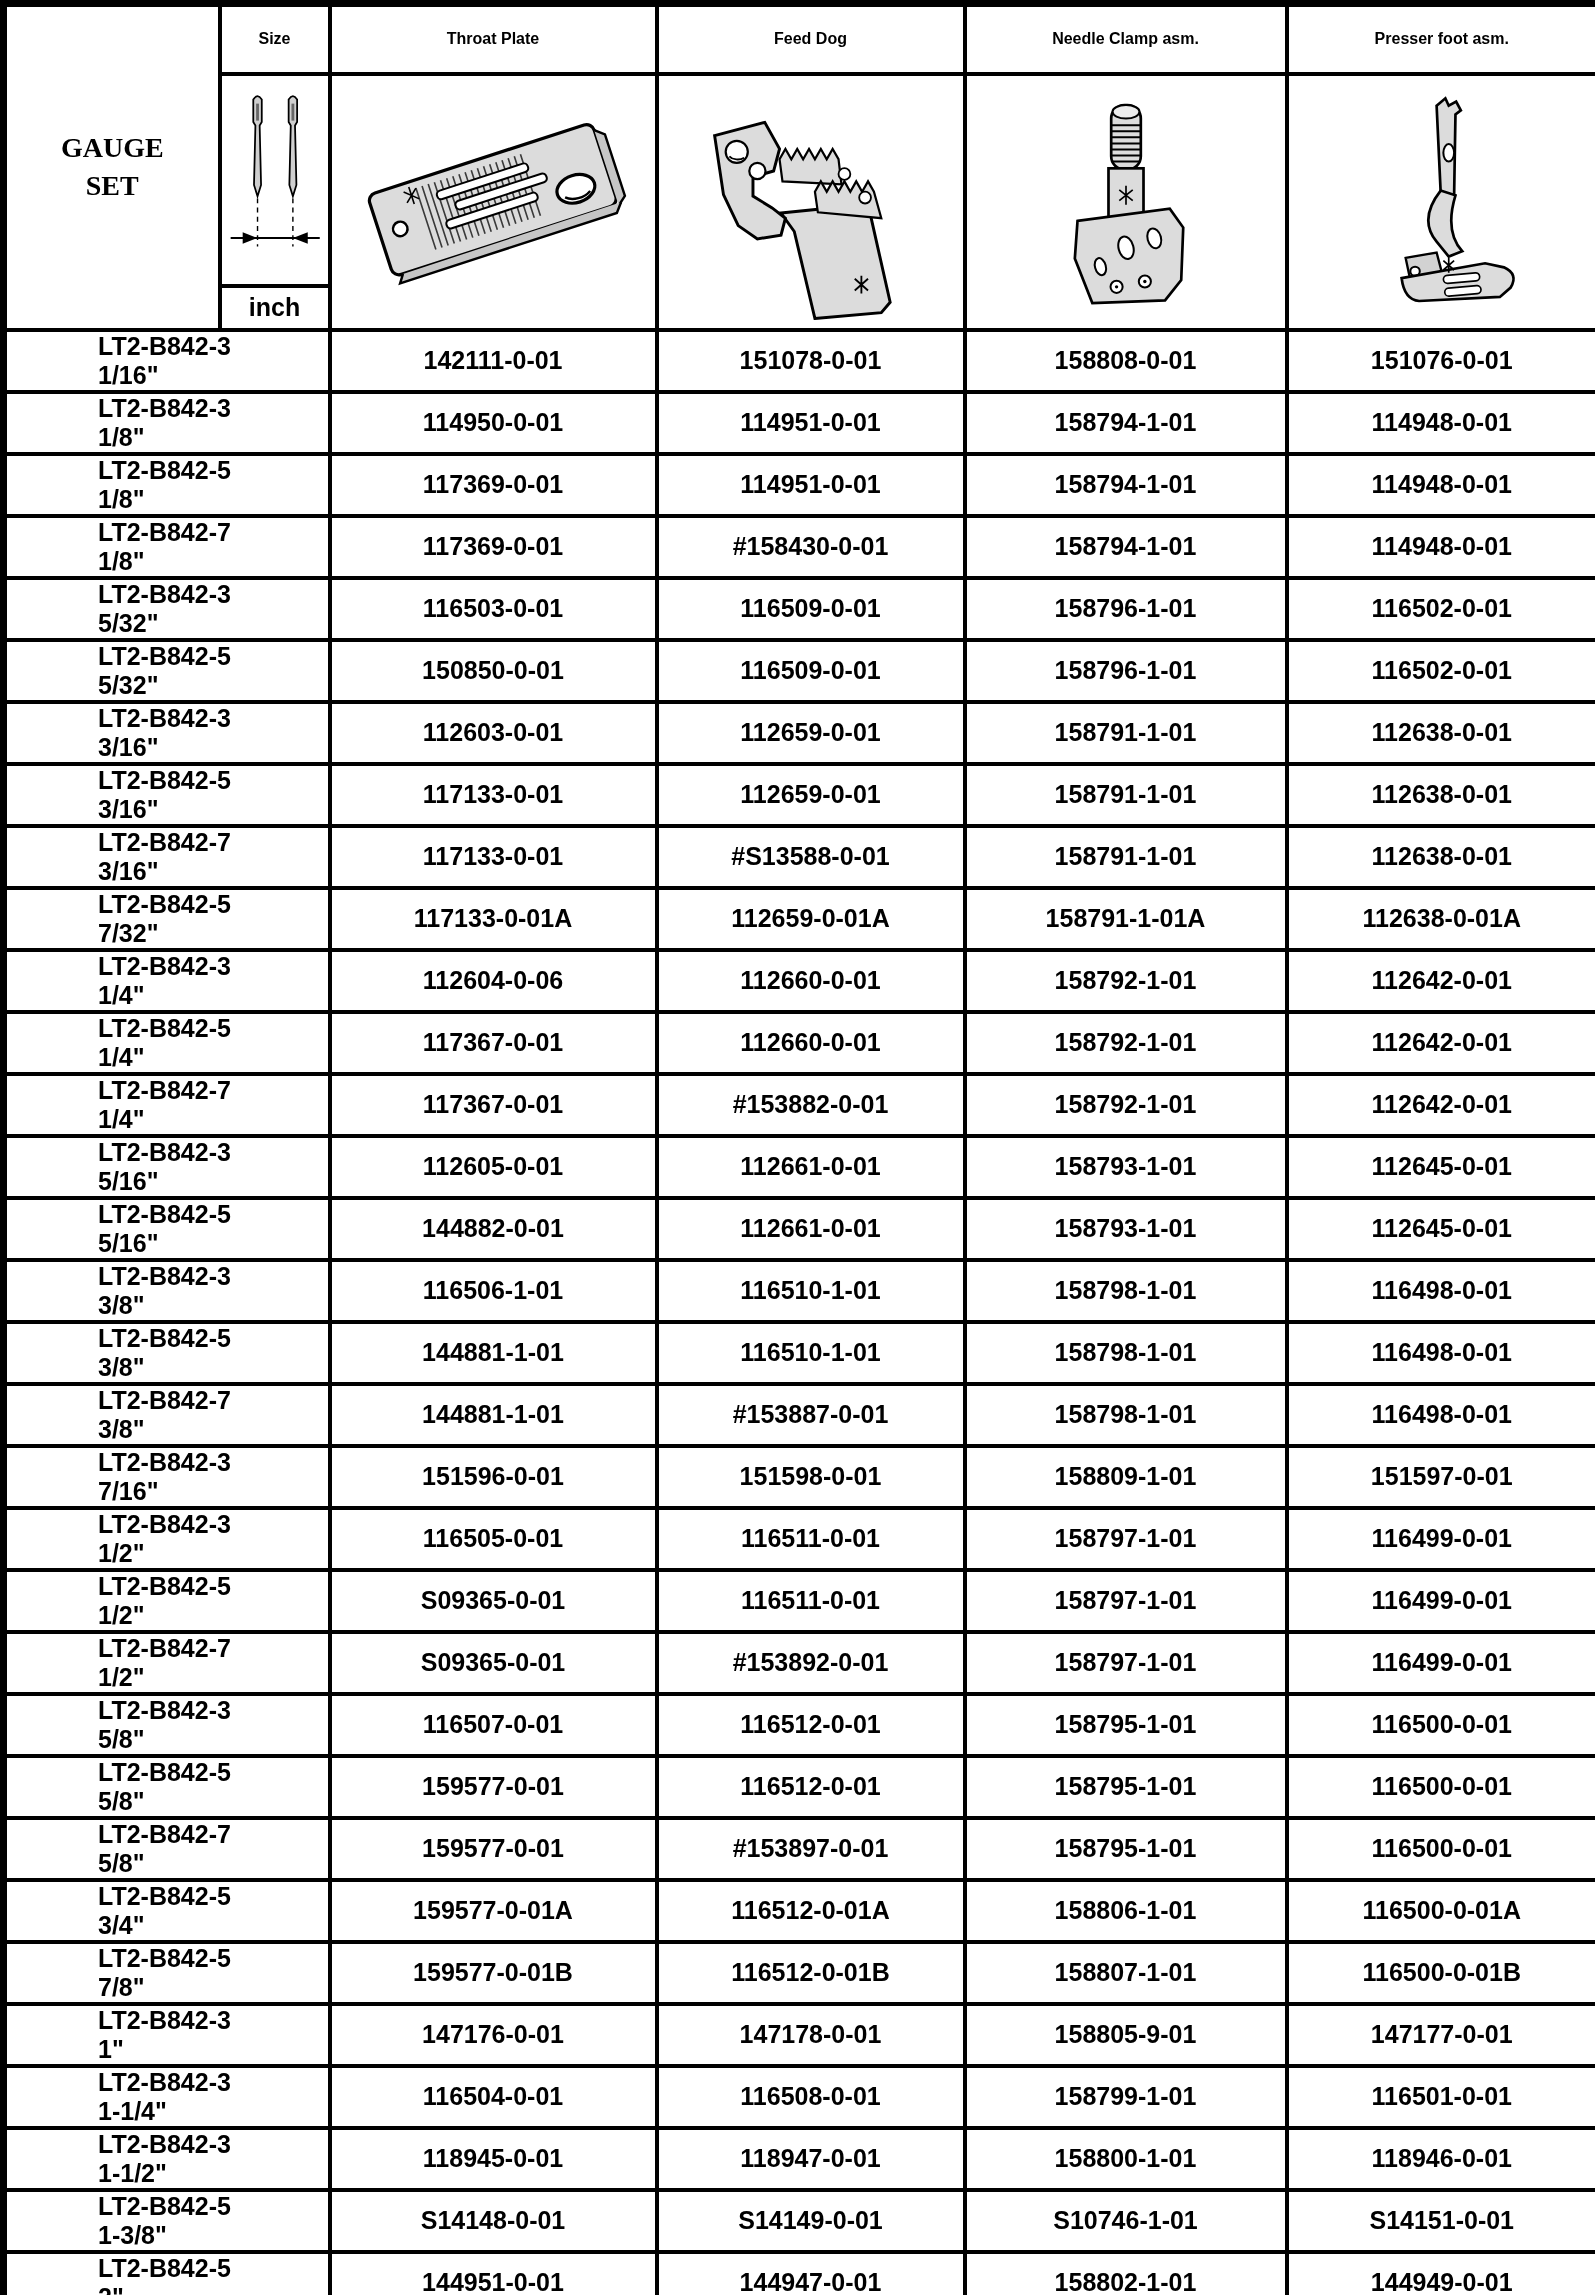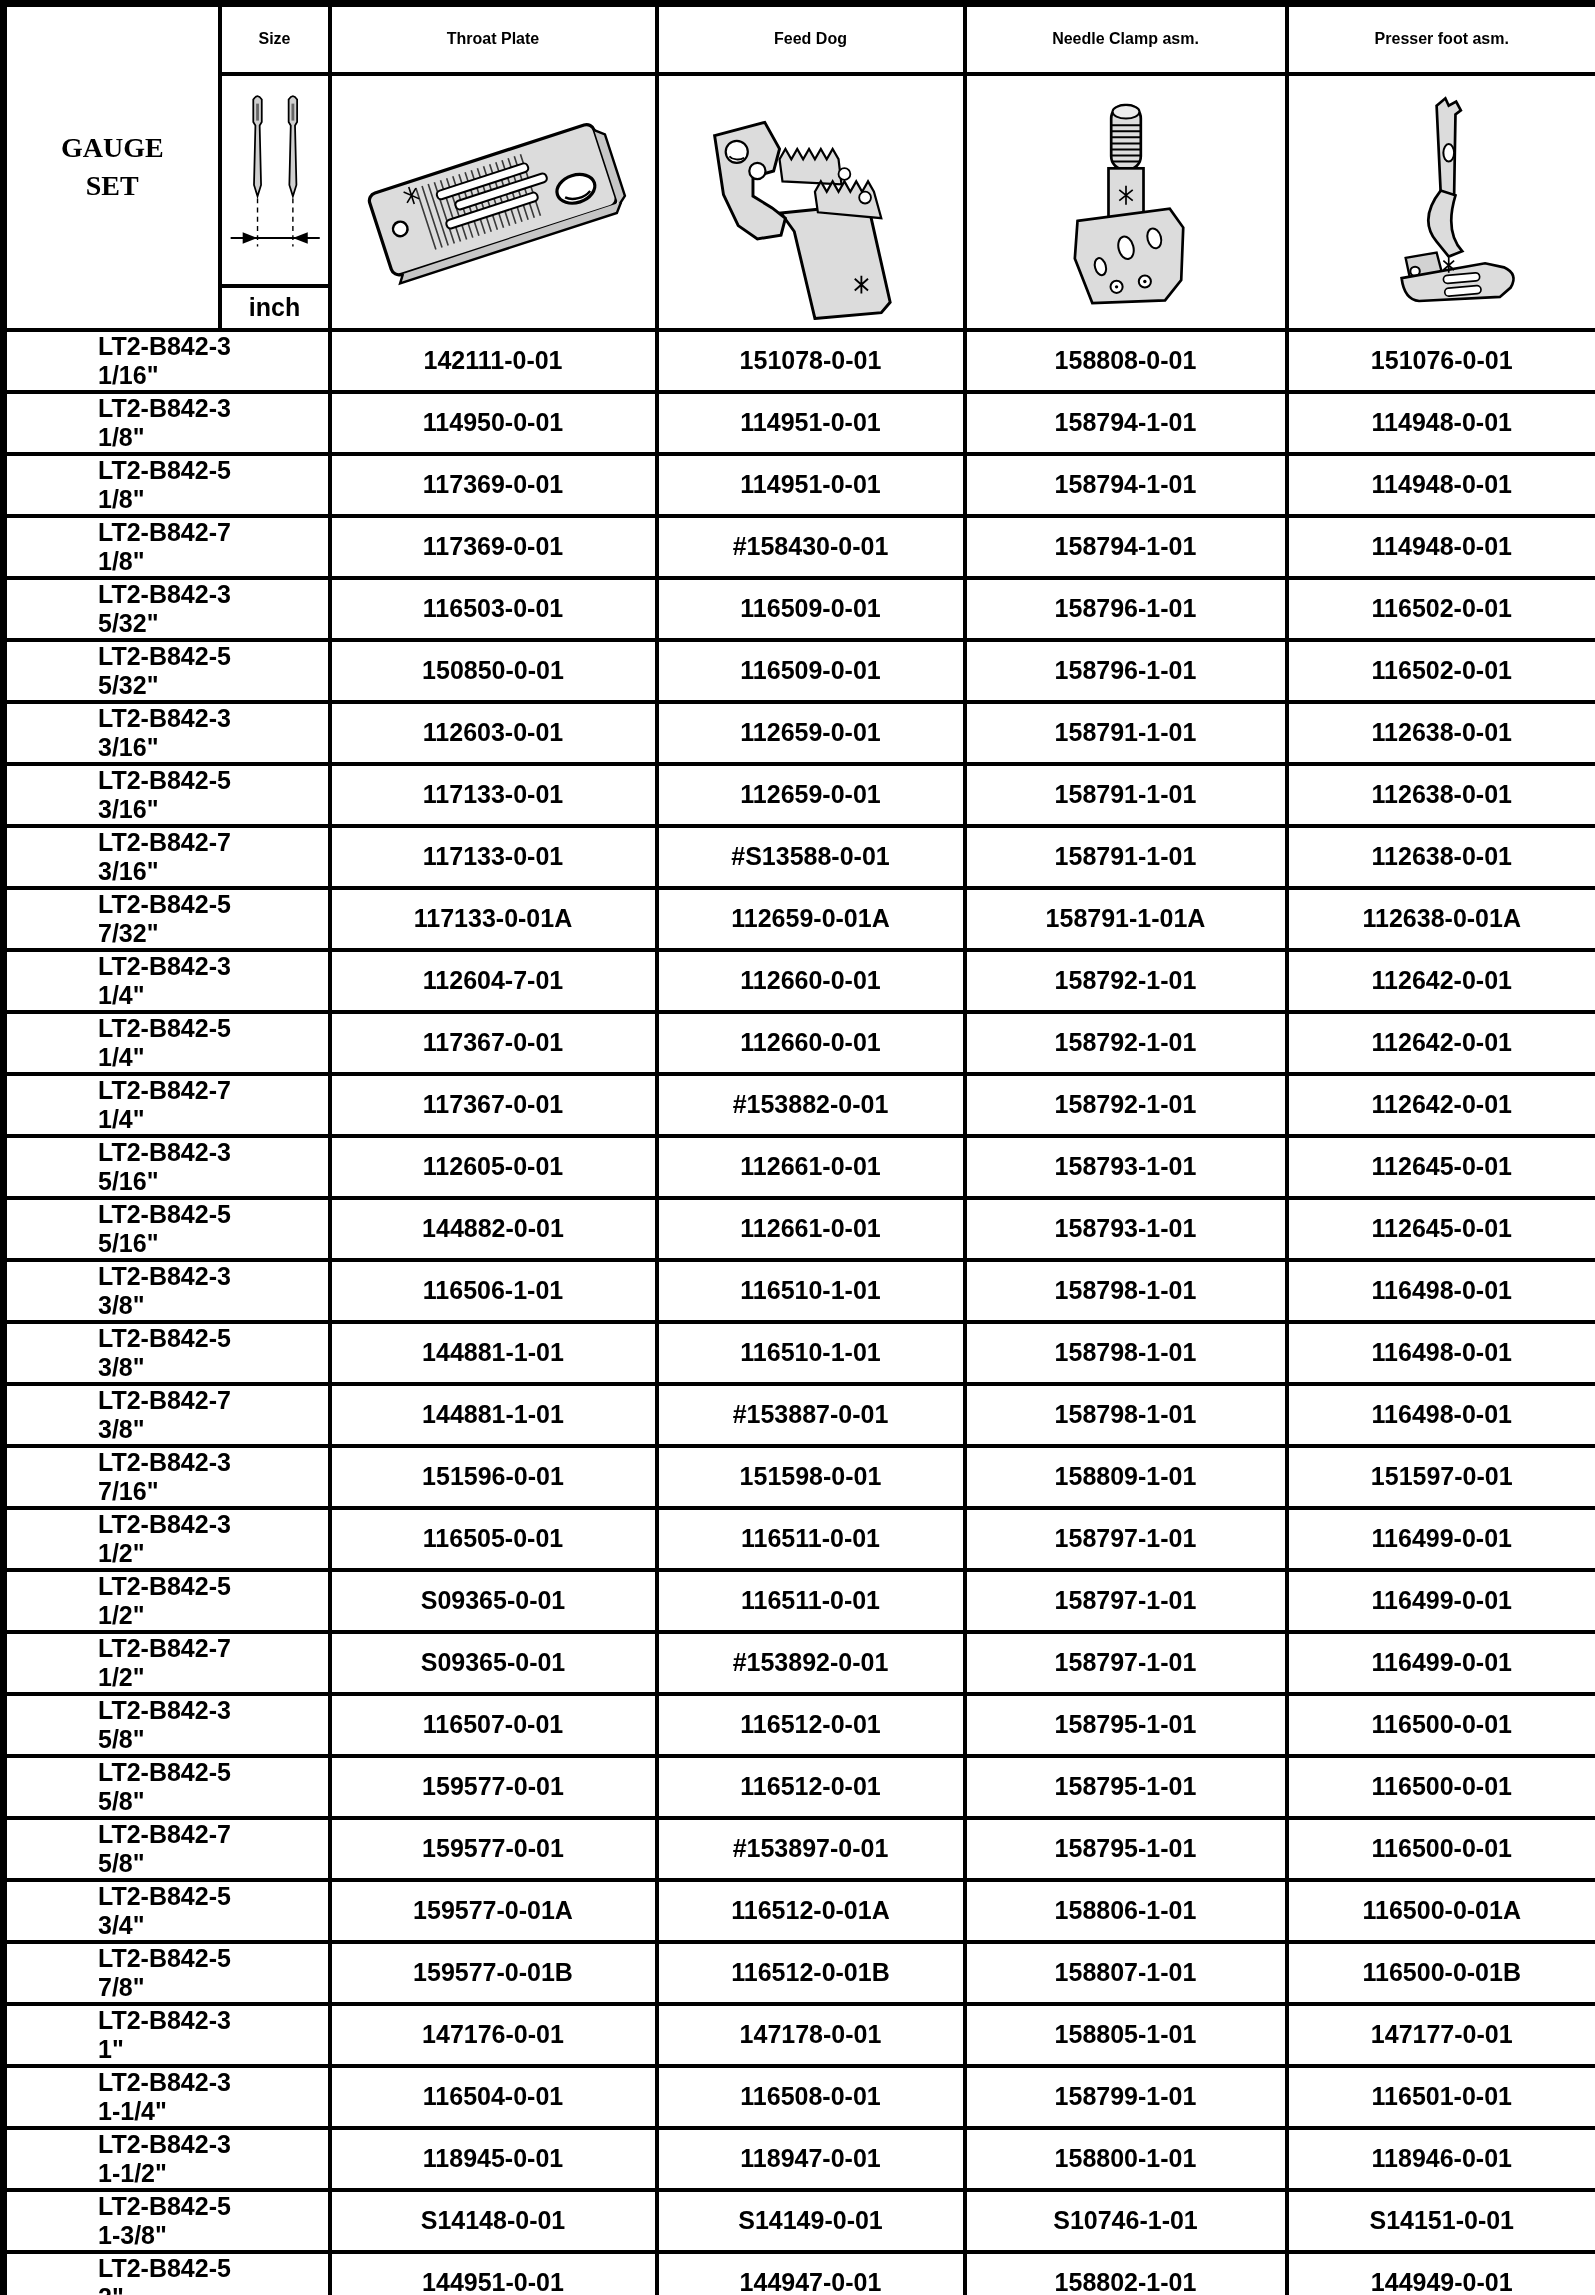--- a/index.html
+++ b/index.html
@@ -293,21 +293,21 @@
       <td class="pn">112638-0-01A</td>
     </tr>
 
     <tr class="data-row">
       <td class="c-gauge" colspan="2">
         <div class="gwrap">
           <span class="g">LT2-B842-3</span>
           <span class="s">1/4"</span>
         </div>
       </td>
-      <td class="pn">112604-7-01</td>
+      <td class="pn">112604-0-06</td>
       <td class="pn">112660-0-01</td>
       <td class="pn">158792-1-01</td>
       <td class="pn">112642-0-01</td>
     </tr>
 
     <tr class="data-row">
       <td class="c-gauge" colspan="2">
         <div class="gwrap">
           <span class="g">LT2-B842-5</span>
           <span class="s">1/4"</span>
@@ -516,21 +516,21 @@
 
     <tr class="data-row">
       <td class="c-gauge" colspan="2">
         <div class="gwrap">
           <span class="g">LT2-B842-3</span>
           <span class="s">1"</span>
         </div>
       </td>
       <td class="pn">147176-0-01</td>
       <td class="pn">147178-0-01</td>
-      <td class="pn">158805-1-01</td>
+      <td class="pn">158805-9-01</td>
       <td class="pn">147177-0-01</td>
     </tr>
 
     <tr class="data-row">
       <td class="c-gauge" colspan="2">
         <div class="gwrap">
           <span class="g">LT2-B842-3</span>
           <span class="s">1-1/4"</span>
         </div>
       </td>

